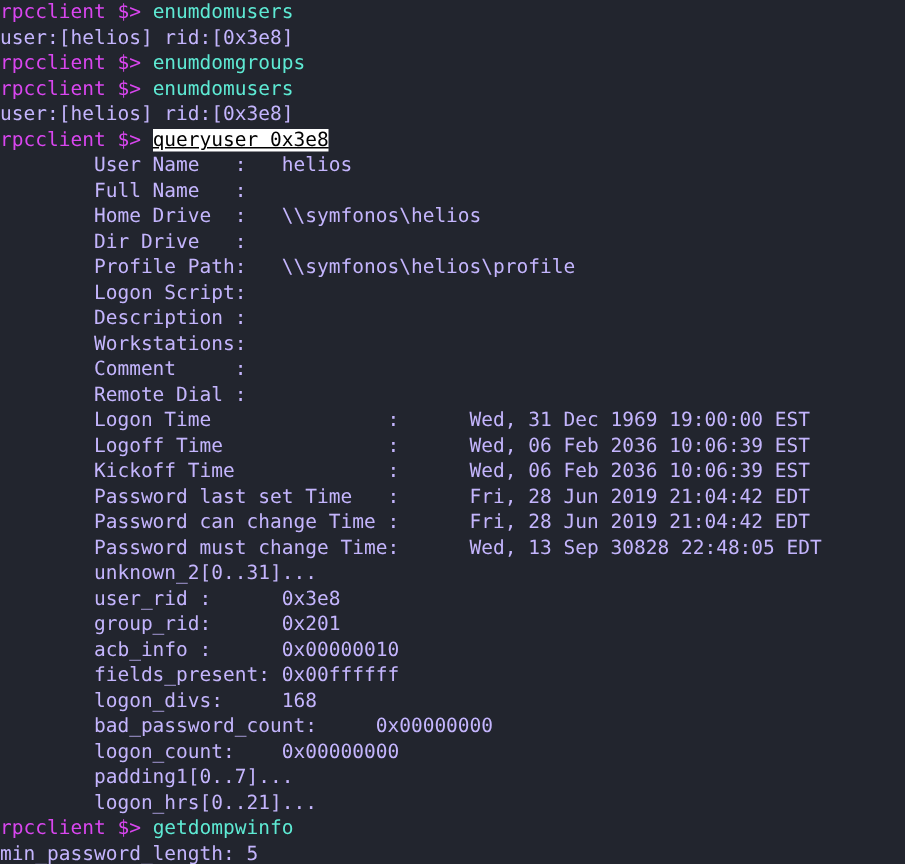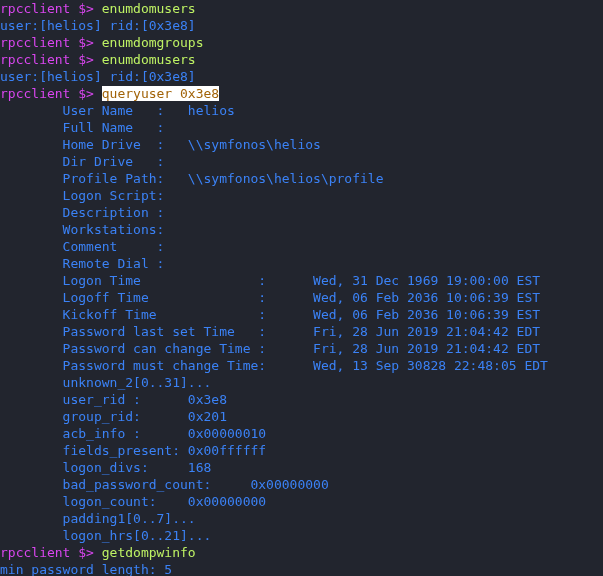--- a/index.html
+++ b/index.html
@@ -27,23 +27,24 @@
     white-space: pre;
     overflow: hidden;
   }
   .line {
     height: 17px;
     line-height: 17px;
     white-space: pre;
     display: block;
   }
   .prompt-user { color: #d946ef; }
-  .cmd         { color: #bef264; }
-  .out         { color: #3b82f6; }
+  .cmd         { color: #5eead4; }
+  .out         { color: #c4b5fd; }
   .sel {
     background: #ffffff;
-    color: #a16207;
+    color: #000000;
+    text-decoration: underline;
   }
 </style>
 </head>
 <body>
 
 <div id="terminal"><div class="line"><span class="prompt-user">rpcclient $&gt; </span><span class="cmd">enumdomusers</span></div><div class="line"><span class="out">user:[helios] rid:[0x3e8]</span></div><div class="line"><span class="prompt-user">rpcclient $&gt; </span><span class="cmd">enumdomgroups</span></div><div class="line"><span class="prompt-user">rpcclient $&gt; </span><span class="cmd">enumdomusers</span></div><div class="line"><span class="out">user:[helios] rid:[0x3e8]</span></div><div class="line"><span class="prompt-user">rpcclient $&gt; </span><span class="cmd sel">queryuser 0x3e8</span></div><div class="line"><span class="out">        User Name   :   helios</span></div><div class="line"><span class="out">        Full Name   :</span></div><div class="line"><span class="out">        Home Drive  :   \\symfonos\helios</span></div><div class="line"><span class="out">        Dir Drive   :</span></div><div class="line"><span class="out">        Profile Path:   \\symfonos\helios\profile</span></div><div class="line"><span class="out">        Logon Script:</span></div><div class="line"><span class="out">        Description :</span></div><div class="line"><span class="out">        Workstations:</span></div><div class="line"><span class="out">        Comment     :</span></div><div class="line"><span class="out">        Remote Dial :</span></div><div class="line"><span class="out">        Logon Time               :      Wed, 31 Dec 1969 19:00:00 EST</span></div><div class="line"><span class="out">        Logoff Time              :      Wed, 06 Feb 2036 10:06:39 EST</span></div><div class="line"><span class="out">        Kickoff Time             :      Wed, 06 Feb 2036 10:06:39 EST</span></div><div class="line"><span class="out">        Password last set Time   :      Fri, 28 Jun 2019 21:04:42 EDT</span></div><div class="line"><span class="out">        Password can change Time :      Fri, 28 Jun 2019 21:04:42 EDT</span></div><div class="line"><span class="out">        Password must change Time:      Wed, 13 Sep 30828 22:48:05 EDT</span></div><div class="line"><span class="out">        unknown_2[0..31]...</span></div><div class="line"><span class="out">        user_rid :      0x3e8</span></div><div class="line"><span class="out">        group_rid:      0x201</span></div><div class="line"><span class="out">        acb_info :      0x00000010</span></div><div class="line"><span class="out">        fields_present: 0x00ffffff</span></div><div class="line"><span class="out">        logon_divs:     168</span></div><div class="line"><span class="out">        bad_password_count:     0x00000000</span></div><div class="line"><span class="out">        logon_count:    0x00000000</span></div><div class="line"><span class="out">        padding1[0..7]...</span></div><div class="line"><span class="out">        logon_hrs[0..21]...</span></div><div class="line"><span class="prompt-user">rpcclient $&gt; </span><span class="cmd">getdompwinfo</span></div><div class="line"><span class="out">min_password_length: 5</span></div></div>
 
 </body></html>

